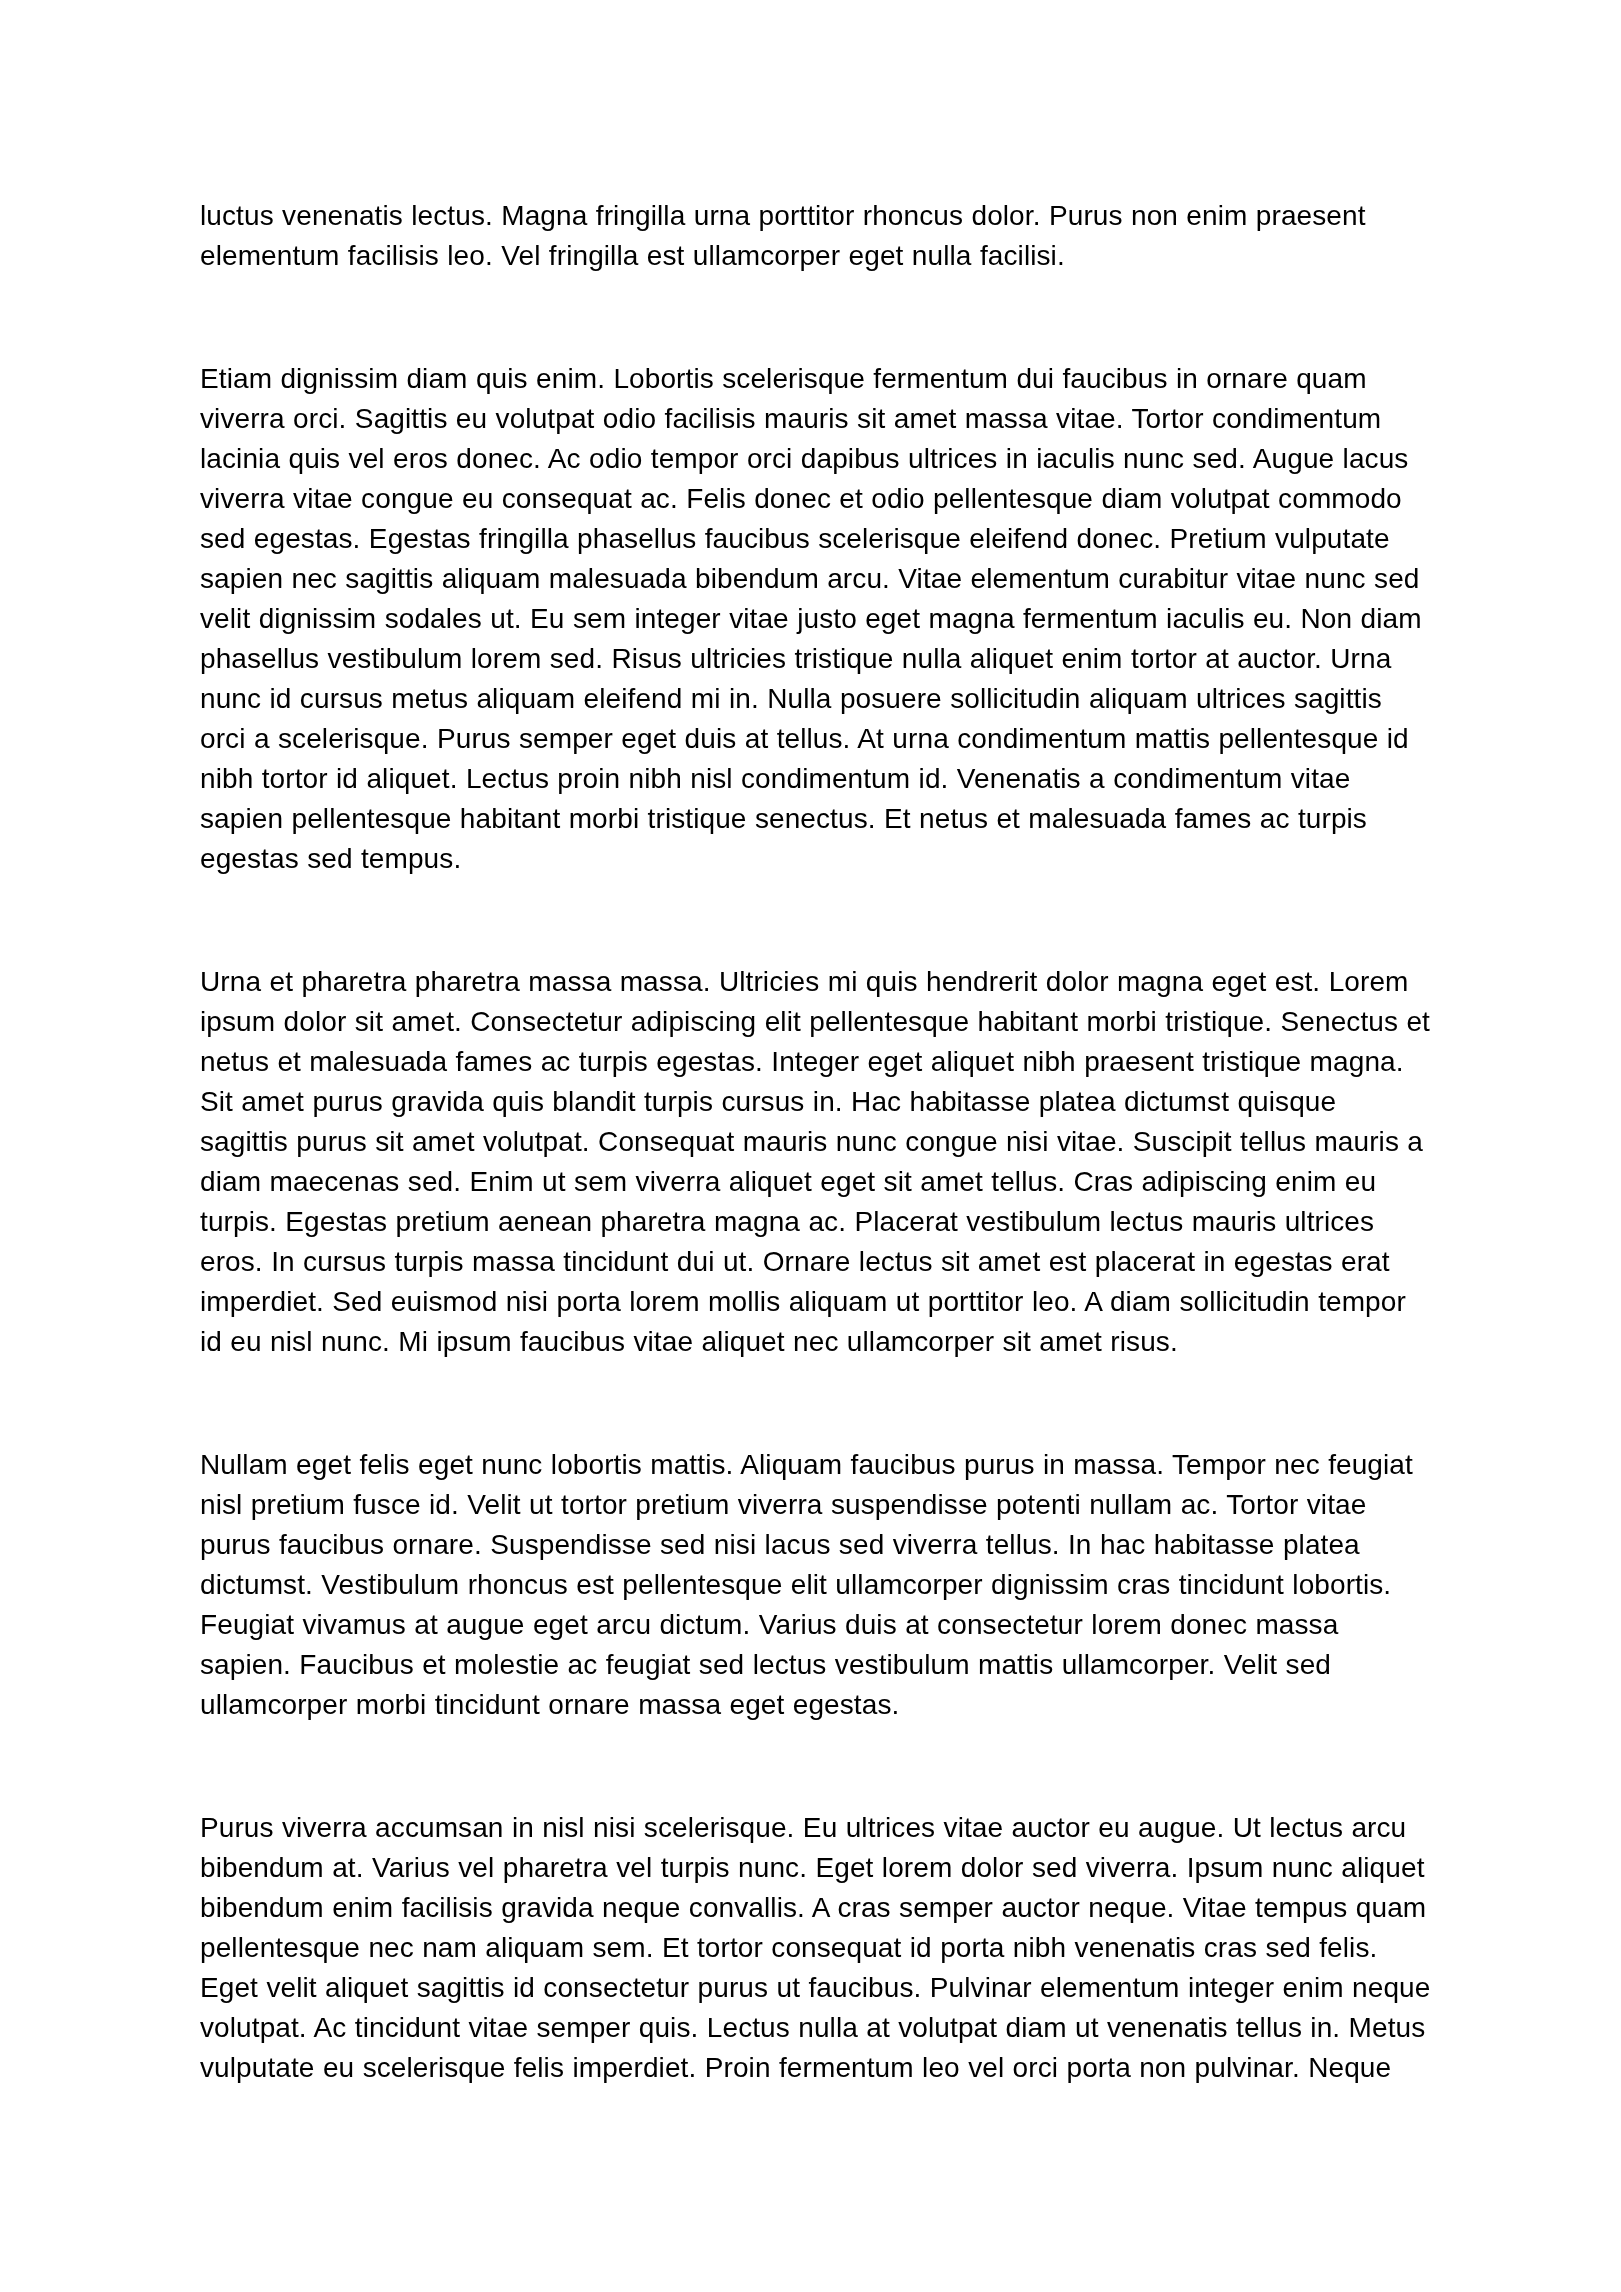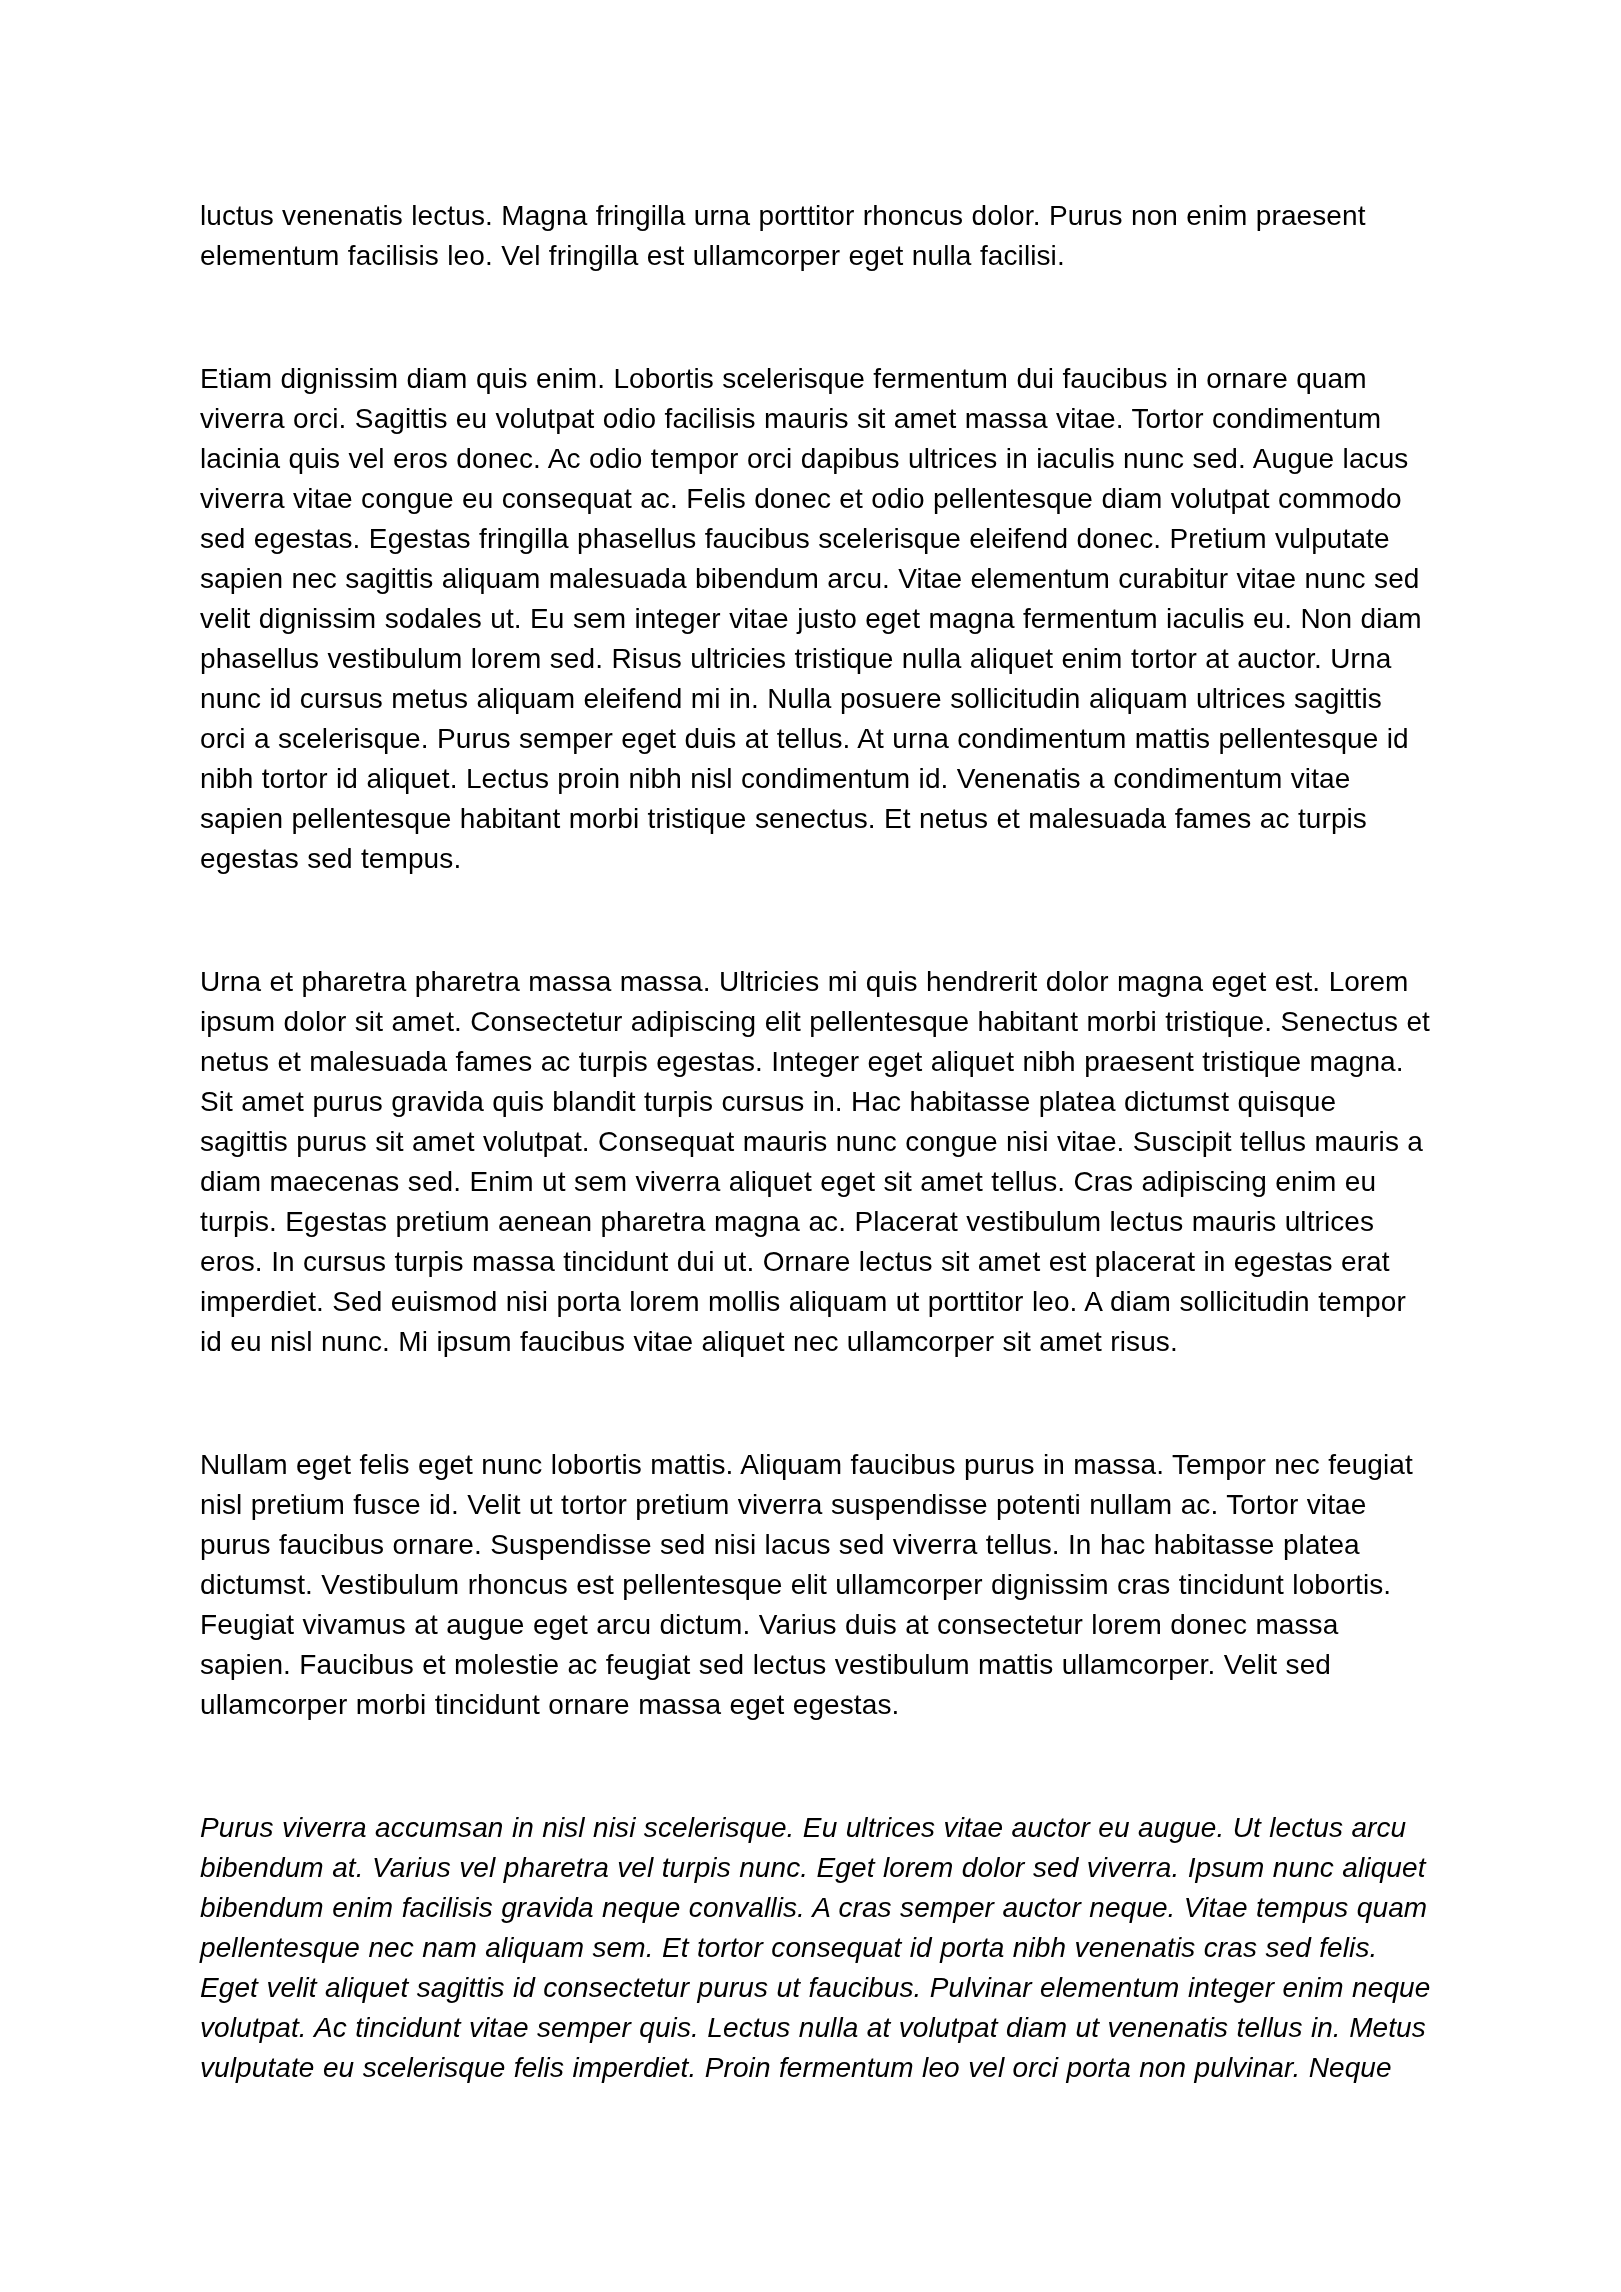--- a/index.html
+++ b/index.html
@@ -25,21 +25,20 @@
     font-size: 28px;
     line-height: 40px;
     margin: 0 0 83px 0;
     text-align: left;
     letter-spacing: 0.1px;
     word-spacing: 0.5px;
     color: #000000;
   }
   .para:last-child {
     margin-bottom: 0;
-    font-style: italic;
   }
 </style>
 </head>
 <body>
 
 <div class="page">
   <div class="doc-body">
     <p class="para">luctus venenatis lectus. Magna fringilla urna porttitor rhoncus dolor. Purus non enim praesent elementum facilisis leo. Vel fringilla est ullamcorper eget nulla facilisi.</p>
     <p class="para">Etiam dignissim diam quis enim. Lobortis scelerisque fermentum dui faucibus in ornare quam viverra orci. Sagittis eu volutpat odio facilisis mauris sit amet massa vitae. Tortor condimentum lacinia quis vel eros donec. Ac odio tempor orci dapibus ultrices in iaculis nunc sed. Augue lacus viverra vitae congue eu consequat ac. Felis donec et odio pellentesque diam volutpat commodo sed egestas. Egestas fringilla phasellus faucibus scelerisque eleifend donec. Pretium vulputate sapien nec sagittis aliquam malesuada bibendum arcu. Vitae elementum curabitur vitae nunc sed velit dignissim sodales ut. Eu sem integer vitae justo eget magna fermentum iaculis eu. Non diam phasellus vestibulum lorem sed. Risus ultricies tristique nulla aliquet enim tortor at auctor. Urna nunc id cursus metus aliquam eleifend mi in. Nulla posuere sollicitudin aliquam ultrices sagittis orci a scelerisque. Purus semper eget duis at tellus. At urna condimentum mattis pellentesque id nibh tortor id aliquet. Lectus proin nibh nisl condimentum id. Venenatis a condimentum vitae sapien pellentesque habitant morbi tristique senectus. Et netus et malesuada fames ac turpis egestas sed tempus.</p>
     <p class="para">Urna et pharetra pharetra massa massa. Ultricies mi quis hendrerit dolor magna eget est. Lorem ipsum dolor sit amet. Consectetur adipiscing elit pellentesque habitant morbi tristique. Senectus et netus et malesuada fames ac turpis egestas. Integer eget aliquet nibh praesent tristique magna. Sit amet purus gravida quis blandit turpis cursus in. Hac habitasse platea dictumst quisque sagittis purus sit amet volutpat. Consequat mauris nunc congue nisi vitae. Suscipit tellus mauris a diam maecenas sed. Enim ut sem viverra aliquet eget sit amet tellus. Cras adipiscing enim eu turpis. Egestas pretium aenean pharetra magna ac. Placerat vestibulum lectus mauris ultrices eros. In cursus turpis massa tincidunt dui ut. Ornare lectus sit amet est placerat in egestas erat imperdiet. Sed euismod nisi porta lorem mollis aliquam ut porttitor leo. A diam sollicitudin tempor id eu nisl nunc. Mi ipsum faucibus vitae aliquet nec ullamcorper sit amet risus.</p>

